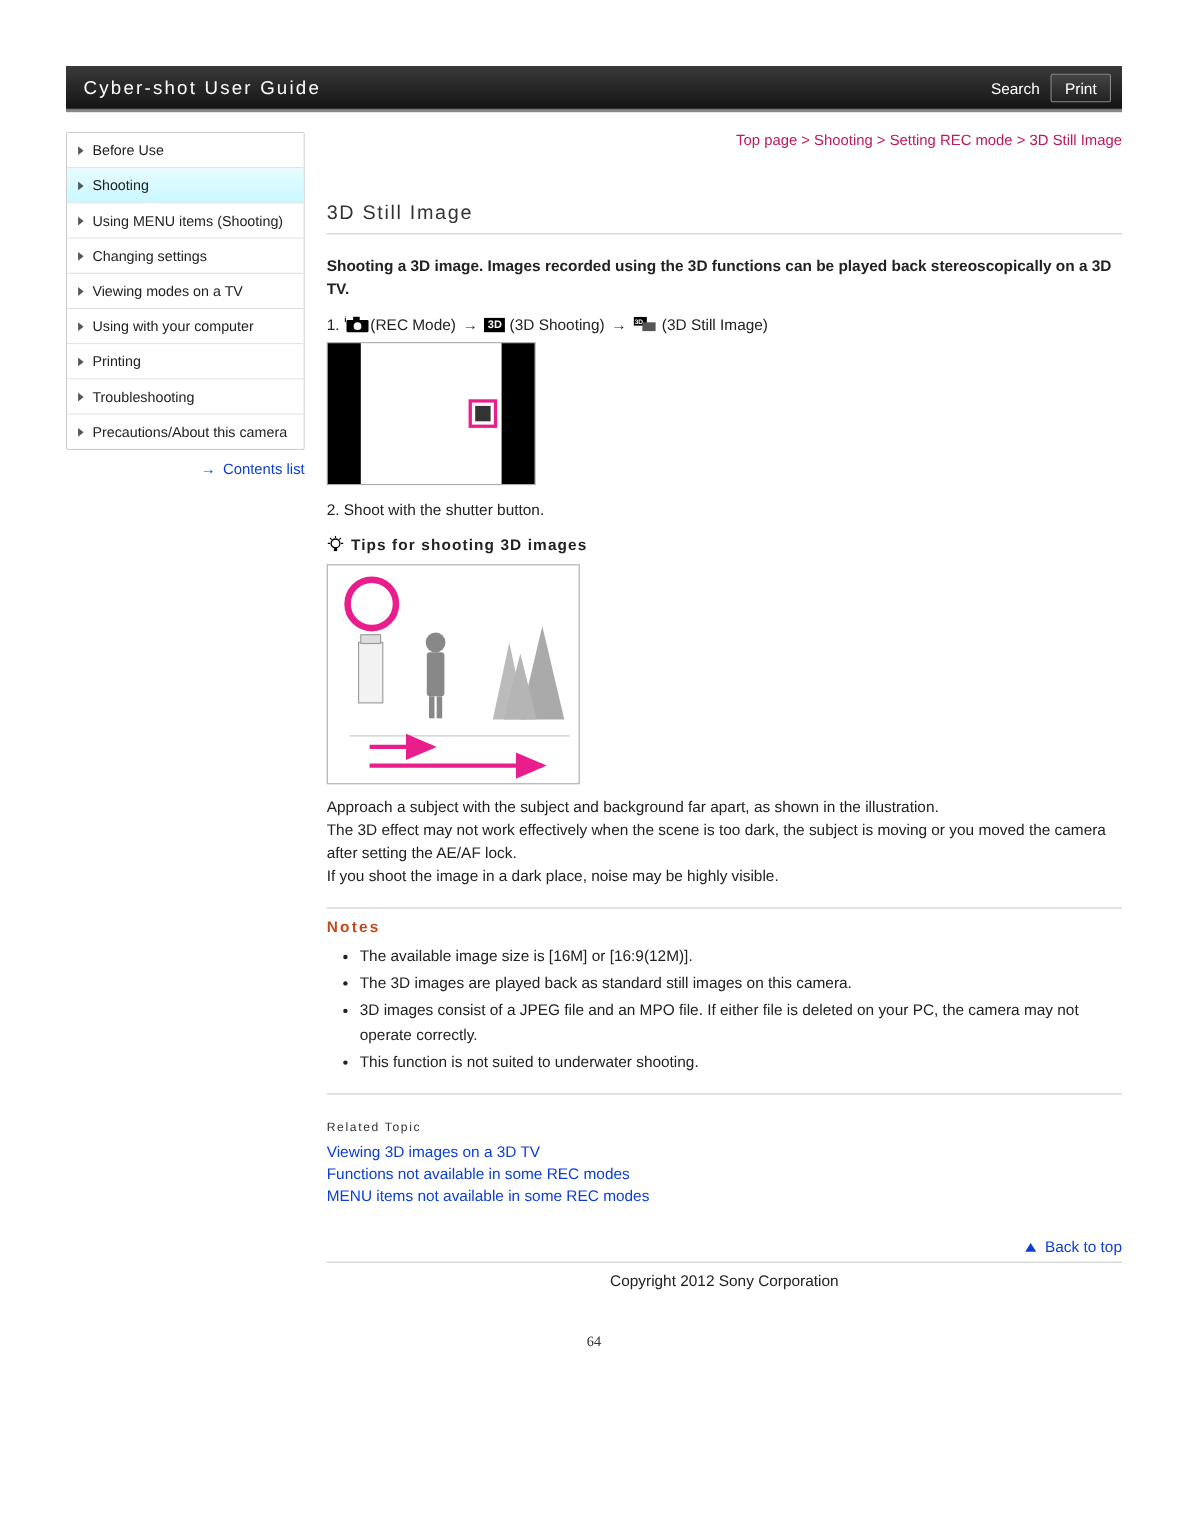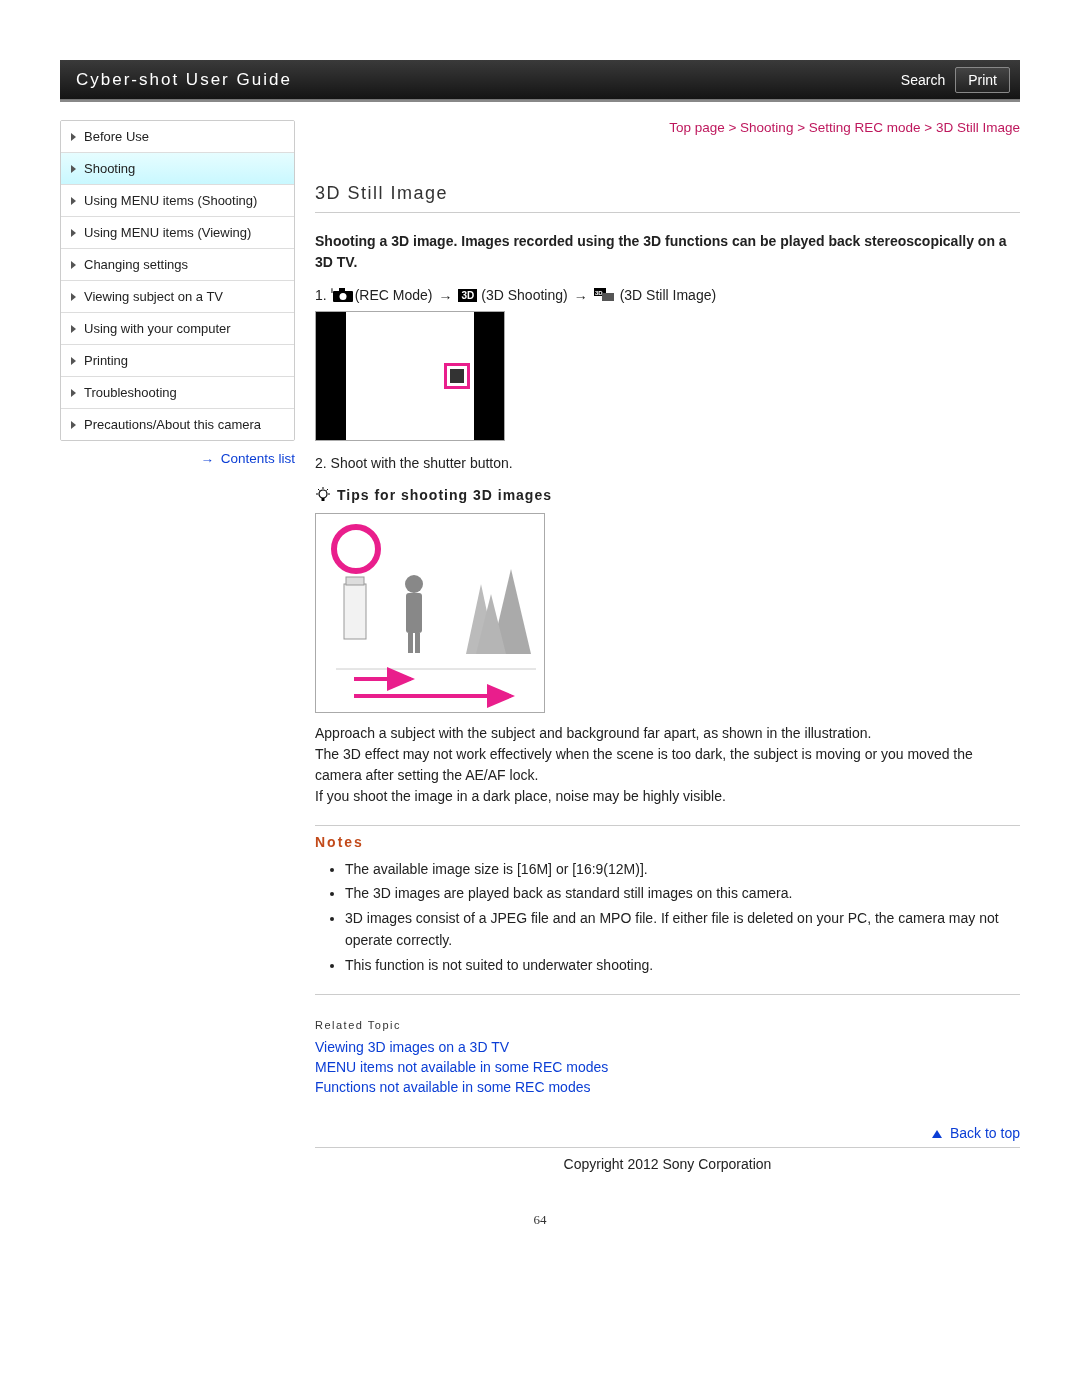--- a/index.html
+++ b/index.html
@@ -50,21 +50,21 @@
     height: 2px;
     background: #888;
     margin-bottom: 2px;
   }
   .layout {
     display: flex;
     align-items: flex-start;
     margin-top: 18px;
   }
   .sidebar {
-    width: 235px;
+    width: 217px;
     flex-shrink: 0;
     margin-right: 20px;
   }
   .sidebar-menu {
     border: 1px solid #ccc;
     border-radius: 2px;
     overflow: hidden;
   }
   .sidebar-item {
     display: flex;
@@ -177,29 +177,25 @@
         <div class="sidebar-item active">
           <span class="sidebar-arrow"></span>
           <span>Shooting</span>
         </div>
         <div class="sidebar-item">
           <span class="sidebar-arrow"></span>
           <span>Using MENU items (Shooting)</span>
         </div>
         <div class="sidebar-item">
           <span class="sidebar-arrow"></span>
-          <span>Using MENU items (Viewing)</span>
-        </div>
-        <div class="sidebar-item">
-          <span class="sidebar-arrow"></span>
           <span>Changing settings</span>
         </div>
         <div class="sidebar-item">
           <span class="sidebar-arrow"></span>
-          <span>Viewing subject on a TV</span>
+          <span>Viewing modes on a TV</span>
         </div>
         <div class="sidebar-item">
           <span class="sidebar-arrow"></span>
           <span>Using with your computer</span>
         </div>
         <div class="sidebar-item">
           <span class="sidebar-arrow"></span>
           <span>Printing</span>
         </div>
         <div class="sidebar-item">
@@ -314,22 +310,22 @@
         <li>The available image size is [16M] or [16:9(12M)].</li>
         <li>The 3D images are played back as standard still images on this camera.</li>
         <li>3D images consist of a JPEG file and an MPO file. If either file is deleted on your PC, the camera may not operate correctly.</li>
         <li>This function is not suited to underwater shooting.</li>
       </ul>
       <hr class="sep" style="margin-top:18px">
 
       <div class="related-heading">Related Topic</div>
       <div class="related-links">
         <a href="#">Viewing 3D images on a 3D TV</a>
+        <a href="#">Functions not available in some REC modes</a>
         <a href="#">MENU items not available in some REC modes</a>
-        <a href="#">Functions not available in some REC modes</a>
       </div>
 
       <div class="backtop">
         <span class="tri-up"></span>
         <a href="#">Back to top</a>
       </div>
       <div class="copyright">Copyright 2012 Sony Corporation</div>
     </div>
   </div>
 

